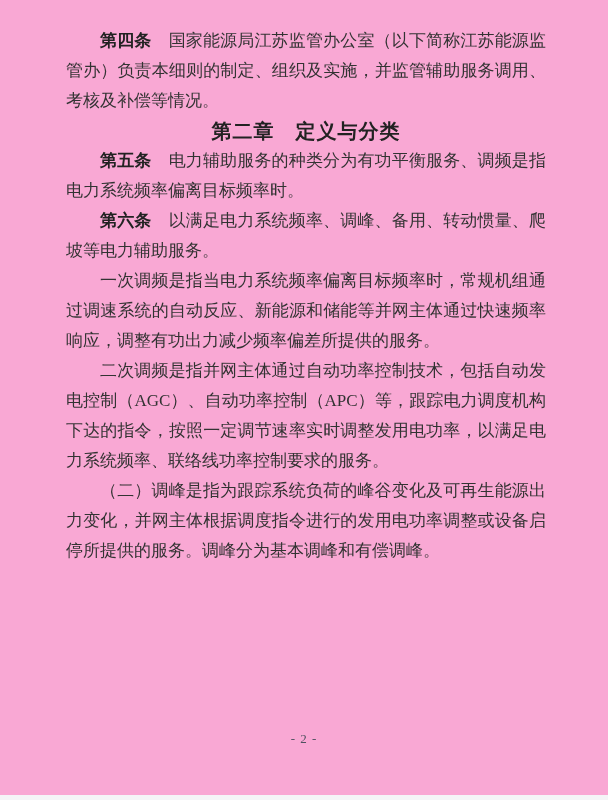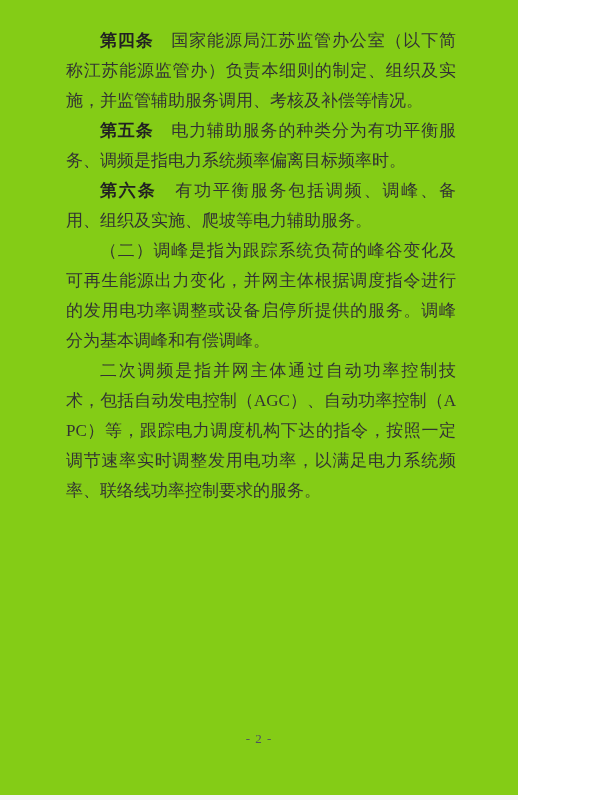--- a/index.html
+++ b/index.html
@@ -1,21 +1,21 @@
 <!DOCTYPE html>
 <html><head>
 <meta charset="utf-8">
 <style>
   * { margin: 0; padding: 0; box-sizing: border-box; }
   html, body { background: #ffffff; }
   .page {
     position: relative;
-    width: 518px;
+    width: 608px;
     height: 800px;
-    background: #84cc16;
+    background: #f9a8d4;
     overflow: hidden;
     font-family: "Liberation Serif", serif;
   }
   .content {
     padding: 26px 62px 0 66px;
   }
   .para {
     font-size: 17px;
     line-height: 30px;
     letter-spacing: 0;
@@ -60,28 +60,30 @@
 </style>
 </head>
 <body>
 
 <div class="page">
   <div class="content">
 
     <p class="para"><span class="lead">第四条</span><span>　国家能源局江苏监管办公室（以下简称江苏能源监管办）负责本细则的制定、组织及实施，并监管辅助服务调用、考核及补偿等情况。</span></p>
 
 
+    <h2 class="chapter">第二章　定义与分类</h2>
 
     <p class="para"><span class="lead">第五条</span><span>　电力辅助服务的种类分为有功平衡服务、调频是指电力系统频率偏离目标频率时。</span></p>
 
-    <p class="para"><span class="lead">第六条</span><span>　有功平衡服务包括调频、调峰、备用、组织及实施、爬坡等电力辅助服务。</span></p>
+    <p class="para"><span class="lead">第六条</span><span>　以满足电力系统频率、调峰、备用、转动惯量、爬坡等电力辅助服务。</span></p>
 
 
+    <p class="para"><span>一次调频是指当电力系统频率偏离目标频率时，常规机组通过调速系统的自动反应、新能源和储能等并网主体通过快速频率响应，调整有功出力减少频率偏差所提供的服务。</span></p>
+
+    <p class="para"><span>二次调频是指并网主体通过自动功率控制技术，包括自动发电控制（AGC）、自动功率控制（APC）等，跟踪电力调度机构下达的指令，按照一定调节速率实时调整发用电功率，以满足电力系统频率、联络线功率控制要求的服务。</span></p>
 
     <p class="para"><span>（二）调峰是指为跟踪系统负荷的峰谷变化及可再生能源出力变化，并网主体根据调度指令进行的发用电功率调整或设备启停所提供的服务。调峰分为基本调峰和有偿调峰。</span></p>
-
-    <p class="para"><span>二次调频是指并网主体通过自动功率控制技术，包括自动发电控制（AGC）、自动功率控制（APC）等，跟踪电力调度机构下达的指令，按照一定调节速率实时调整发用电功率，以满足电力系统频率、联络线功率控制要求的服务。</span></p>
 
   </div>
 
   <div class="footer">- 2 -</div>
   <div class="bottom-edge"></div>
 </div>
 
 </body></html>

